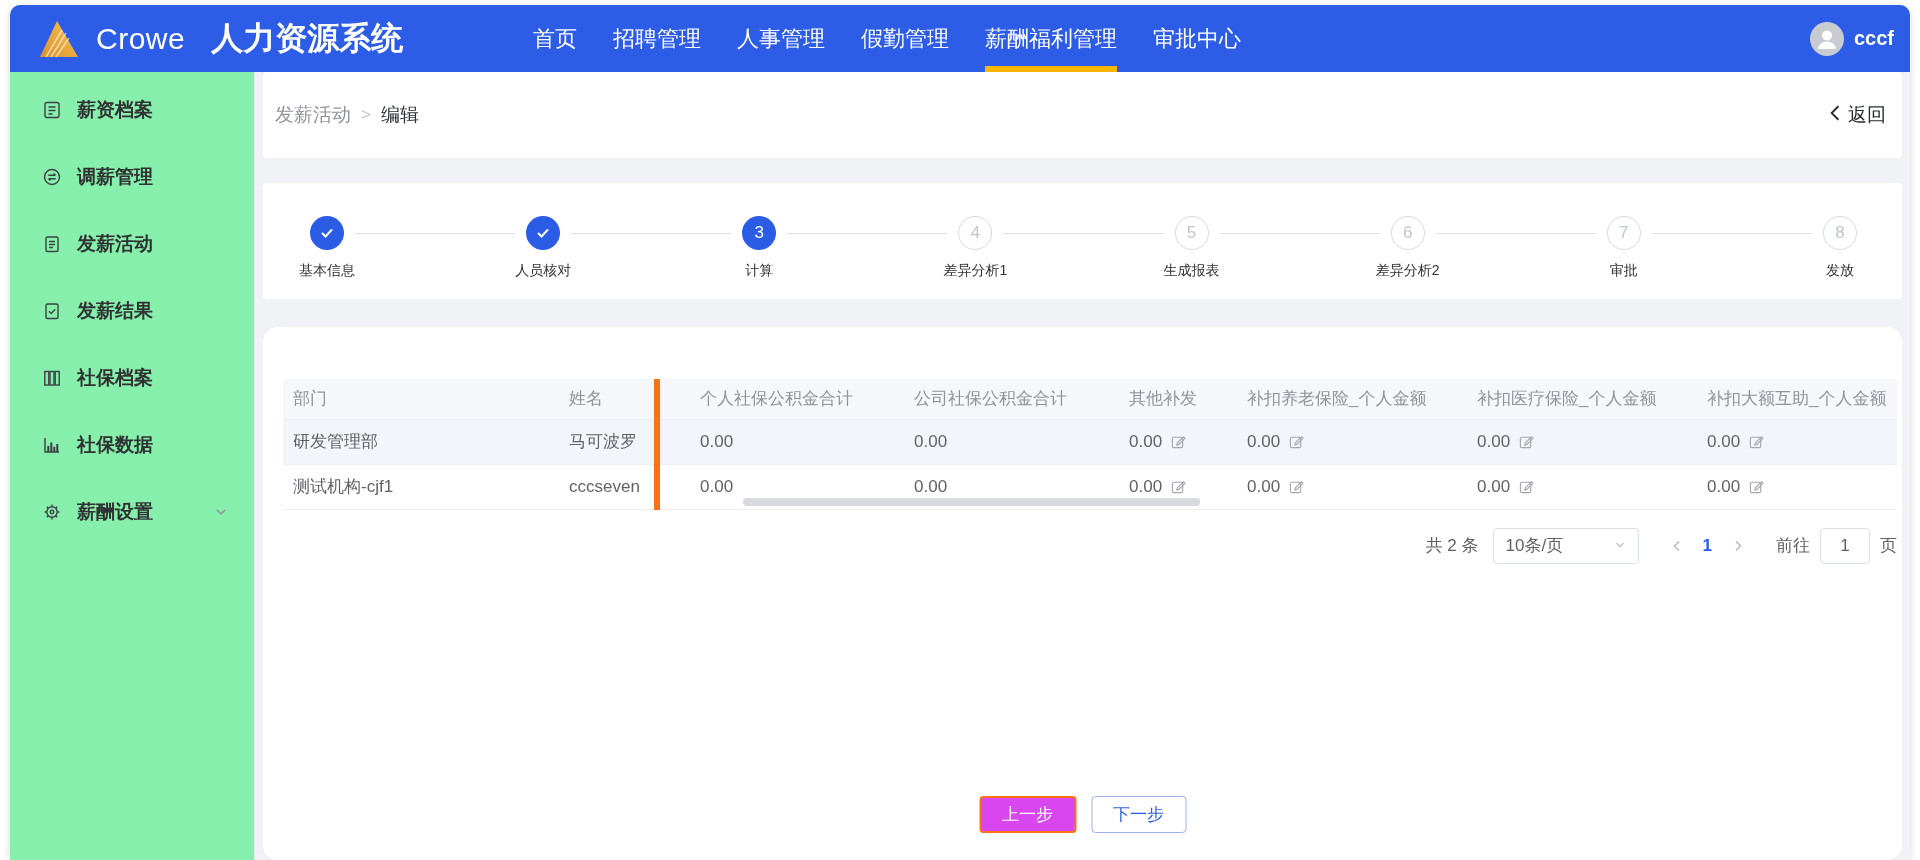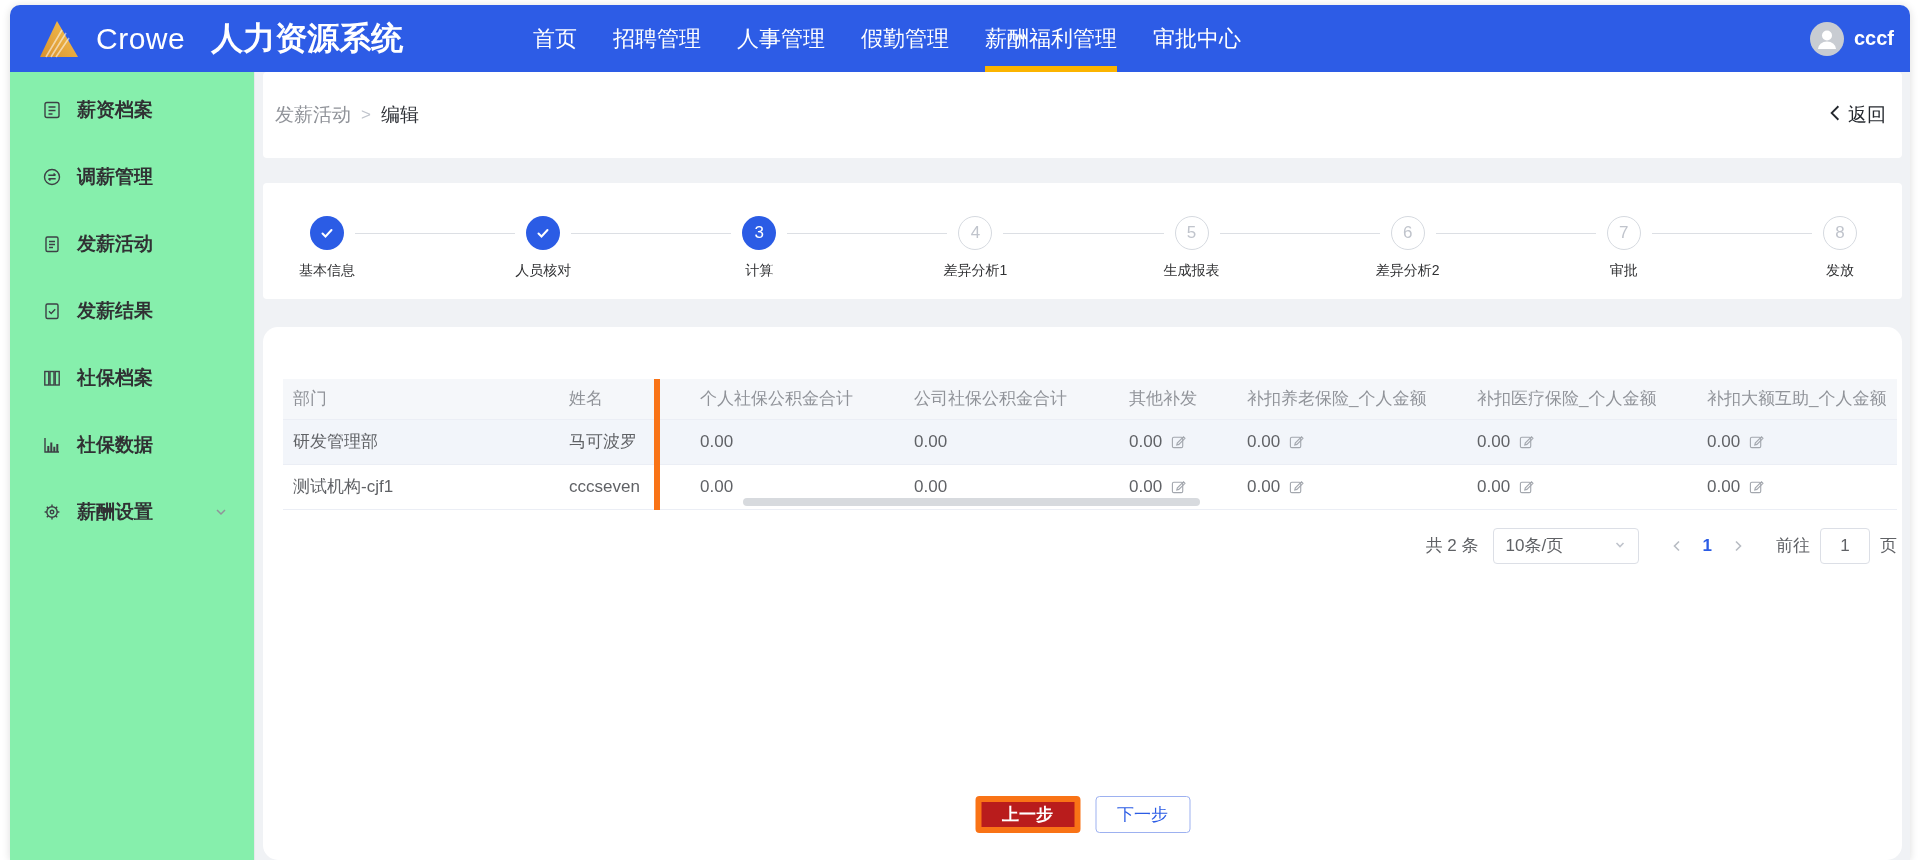--- a/index.html
+++ b/index.html
@@ -124,21 +124,21 @@
     font-family: "Liberation Sans", sans-serif;
   }
 
   
   .footer-actions {
     position: absolute; bottom: 27px; left: 50%; transform: translateX(-50%);
     display: flex; gap: 15px;
   }
   .btn { height: 37px; padding: 0 21px; border-radius: 4px; font-size: 17px; cursor: pointer;
          font-family: "Liberation Sans", sans-serif; }
-  .btn-primary { background: #b91c1c; border: 6px solid #f97316; color: #fff; font-weight: bold; }
+  .btn-primary { background: #d946ef; border: 2px solid #f97316; color: #fff; }
   .btn-plain { background: #fff; border: 1px solid #9db1f0; color: #2b5ce5; }
 </style>
 </head>
 <body>
 
 <div class="app">
 
   <div class="header">
     <div class="brand">
       <span class="logo-icon">

